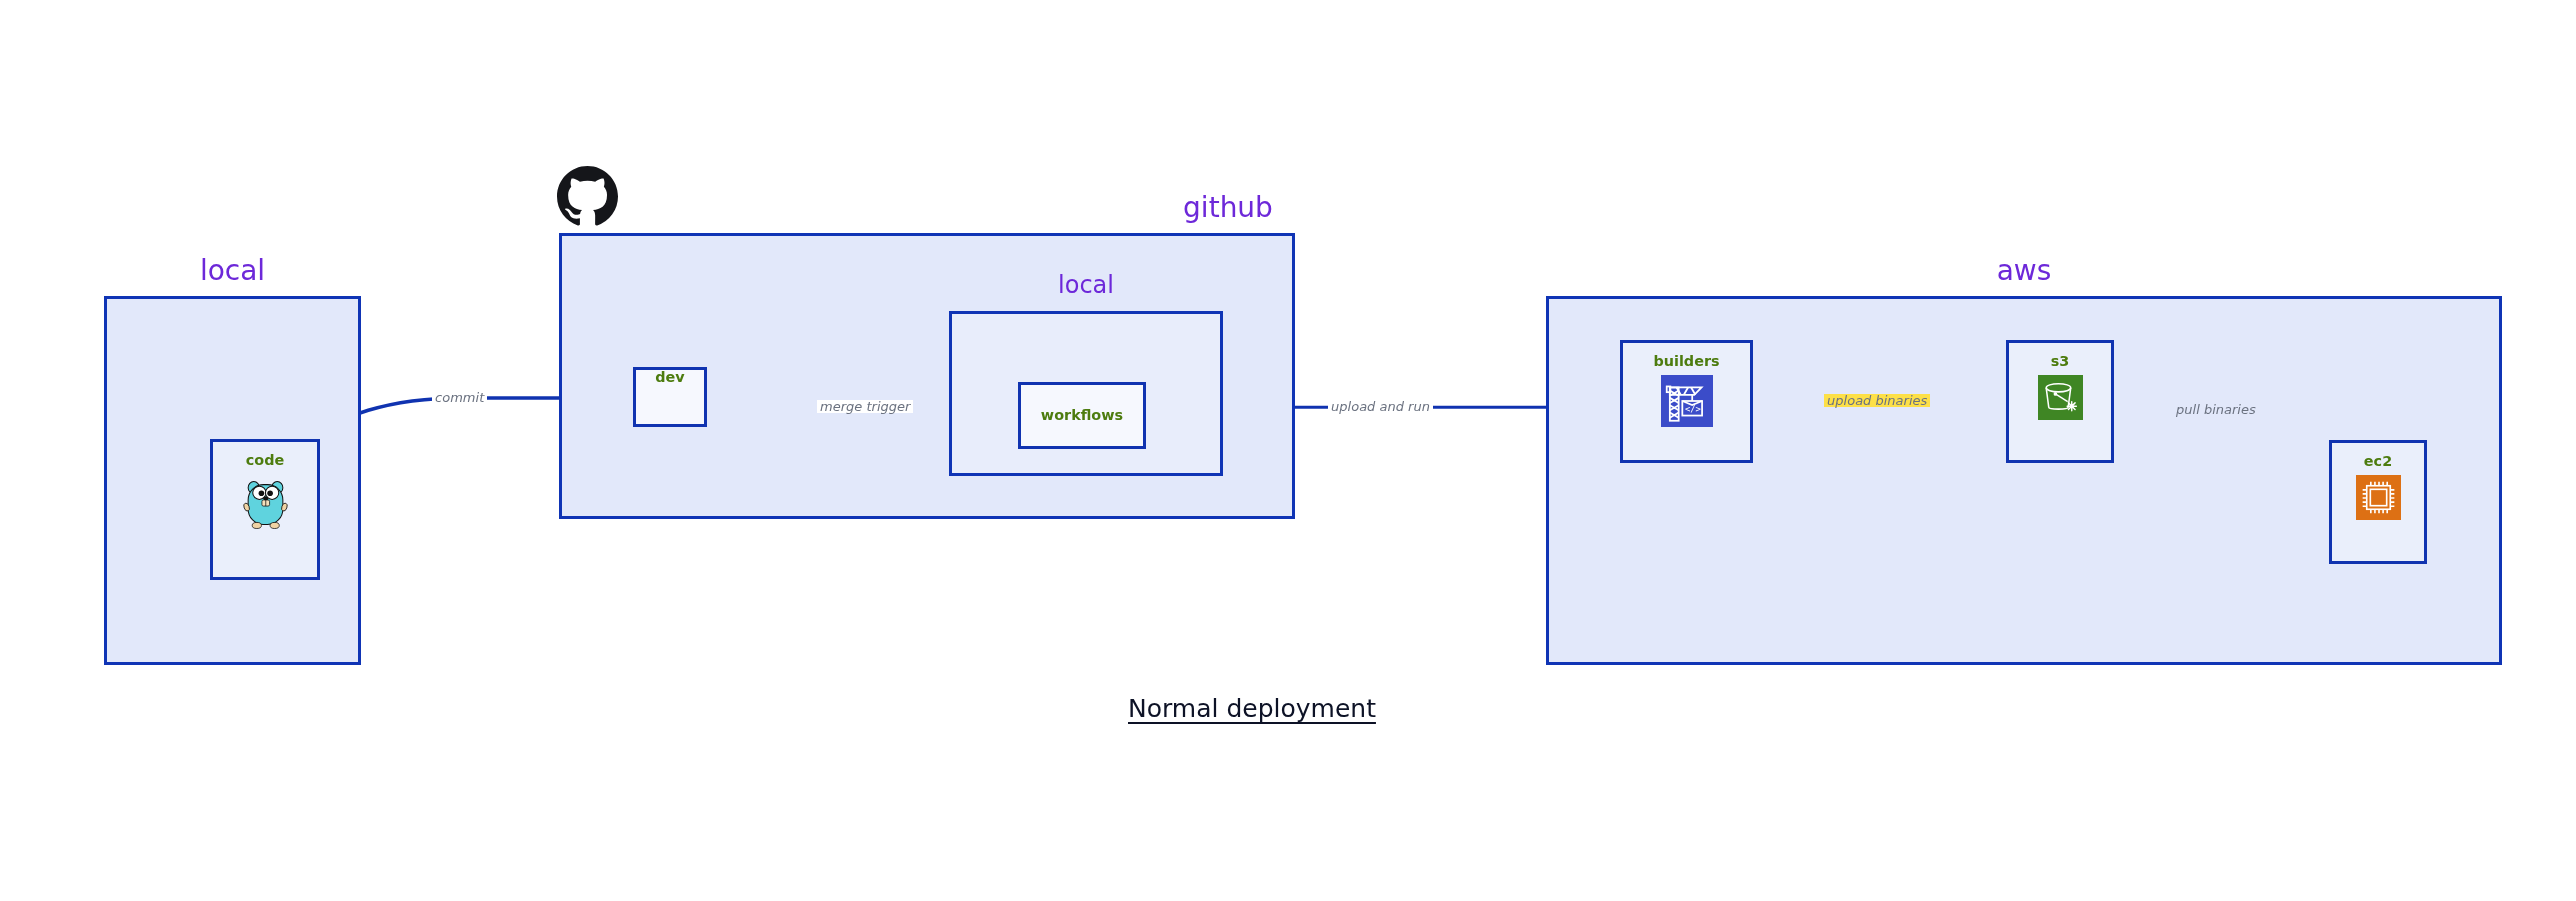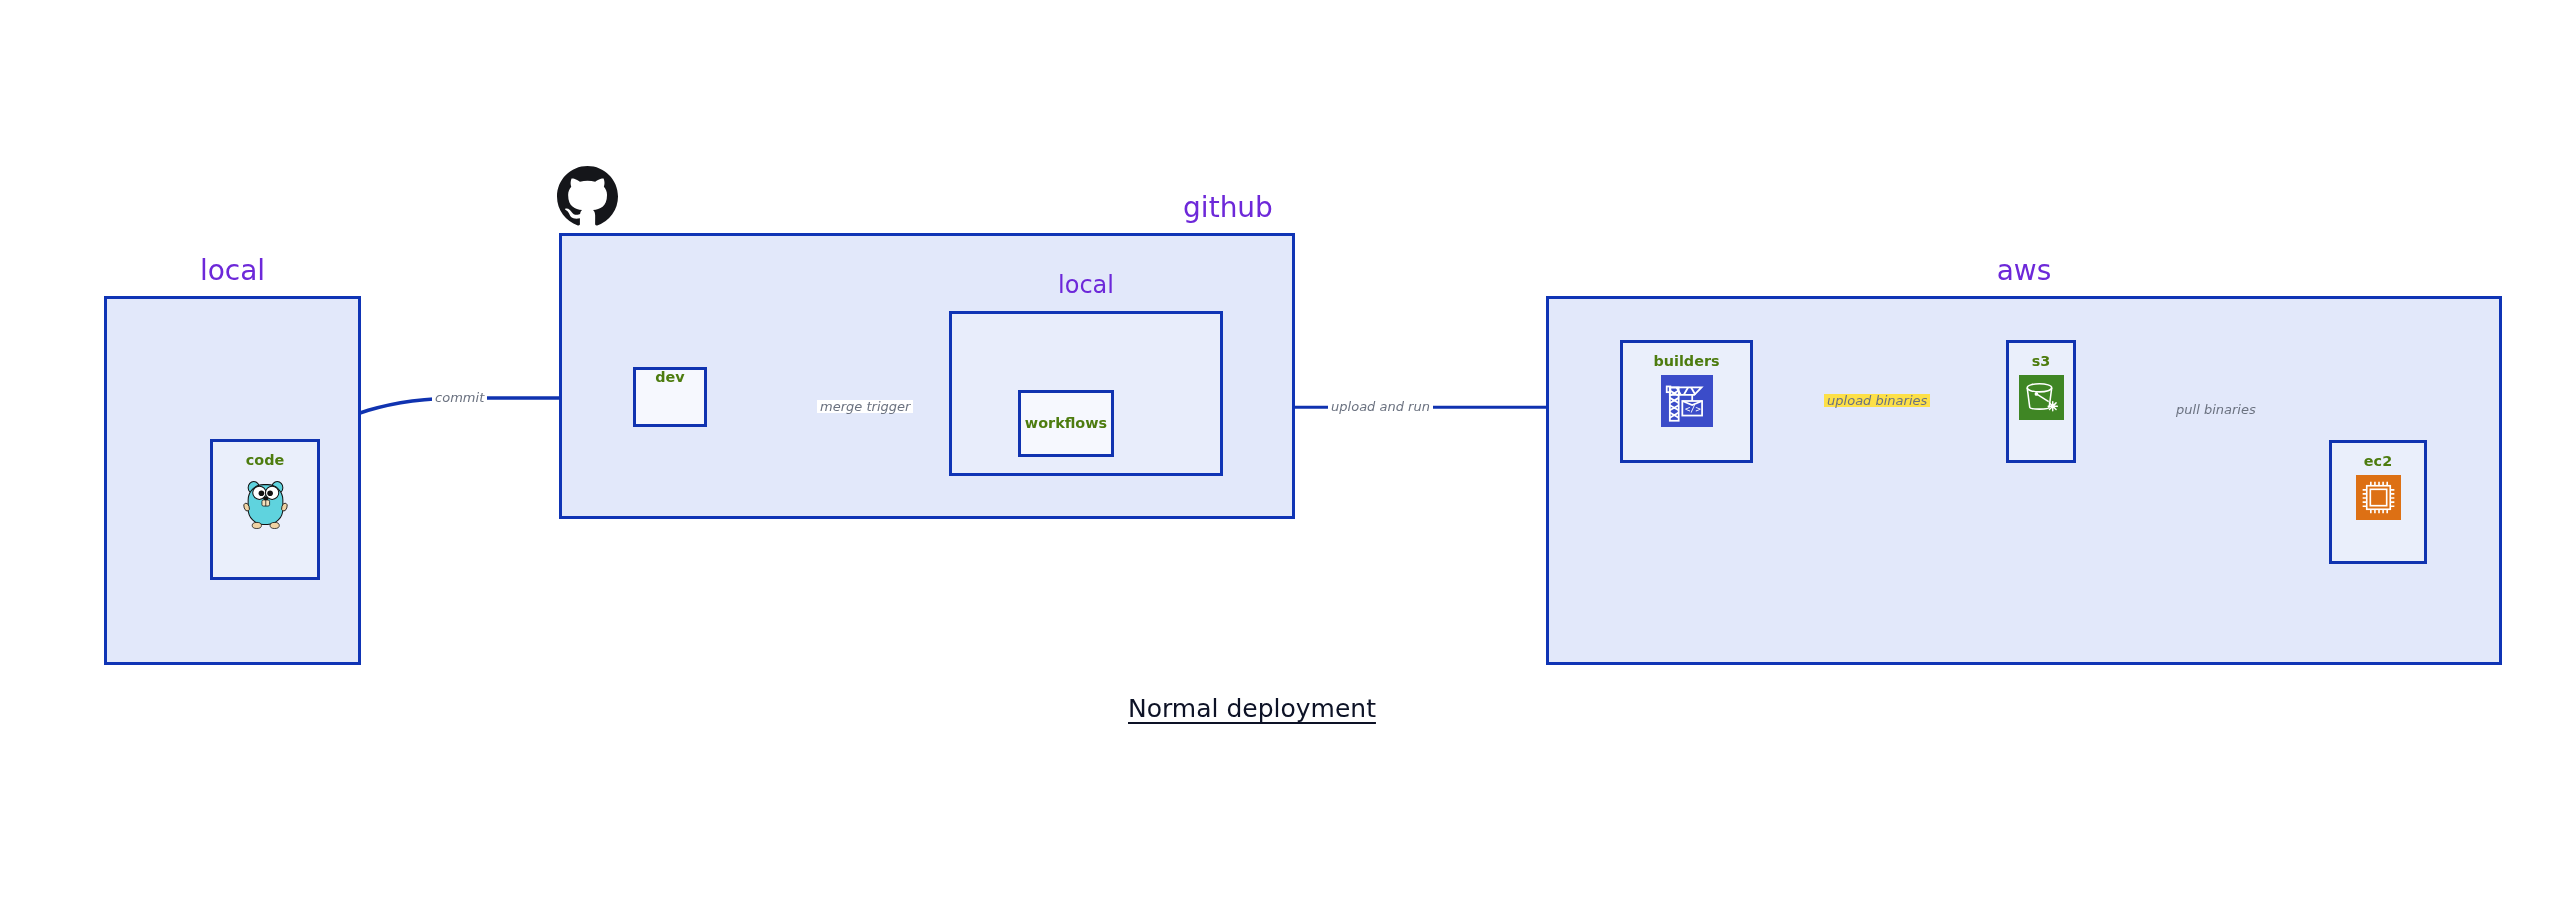--- a/index.html
+++ b/index.html
@@ -172,21 +172,21 @@
   <div class="group" style="left:559px; top:233px; width:736px; height:286px;"></div>
   <div class="group-title" style="left:1161px; top:194px; width:134px;">github</div>
 
   <div class="node plain" style="left:633px; top:367px; width:74px; height:60px; justify-content:flex-start;">
     <div class="node-label">dev</div>
   </div>
 
   <div class="group" style="left:949px; top:311px; width:274px; height:165px; background:#e8edfb; border-width:3.1px;"></div>
   <div class="group-title" style="left:949px; top:273px; width:274px; font-size:24px;">local</div>
 
-  <div class="node plain" style="left:1018px; top:382px; width:96px; height:67px; justify-content:center;margin-top:8px;">
+  <div class="node plain" style="left:1018px; top:382px; width:128px; height:67px; justify-content:center;">
     <div class="node-label">workflows</div>
   </div>
 
   <div class="group" style="left:1546px; top:296px; width:956px; height:369px;"></div>
   <div class="group-title" style="left:1546px; top:257px; width:956px;">aws</div>
 
   <div class="node" style="left:1620px; top:340px; width:133px; height:123px;">
     <div class="node-label" style="margin-top:11.3px;">builders</div>
     <div class="node-icon" style="margin-top:6.2px;">
       <svg width="52" height="52" viewBox="0 0 100 100">
@@ -206,21 +206,21 @@
           <rect x="41" y="50" width="38" height="28"></rect>
           <path d="M41,50 L60,58 L79,50"></path>
         </g>
         <g fill="#ffffff" font-size="17" font-family="DejaVu Sans Mono, monospace">
           <text x="46" y="72">&lt;/&gt;</text>
         </g>
       </svg>
     </div>
   </div>
 
-  <div class="node" style="left:2006px; top:340px; width:70px; height:123px;align-items:center;">
+  <div class="node" style="left:2006px; top:340px; width:108px; height:123px;align-items:center;">
     <div class="node-label" style="margin-top:11.3px;">s3</div>
     <div class="node-icon" style="margin-top:6.2px;">
       <svg width="45" height="45" viewBox="0 0 88 88">
         <rect x="0" y="0" width="88" height="88" fill="#3f8624"></rect>
         <g fill="none" stroke="#ffffff" stroke-width="3">
           <ellipse cx="40" cy="25" rx="24" ry="8"></ellipse>
           <path d="M16,25 L21,63 C21,68 59,68 59,63 L64,25"></path>
           <path d="M34,37 L58,52"></path>
         </g>
         <circle cx="34" cy="37" r="3.6" fill="#ffffff"></circle>

